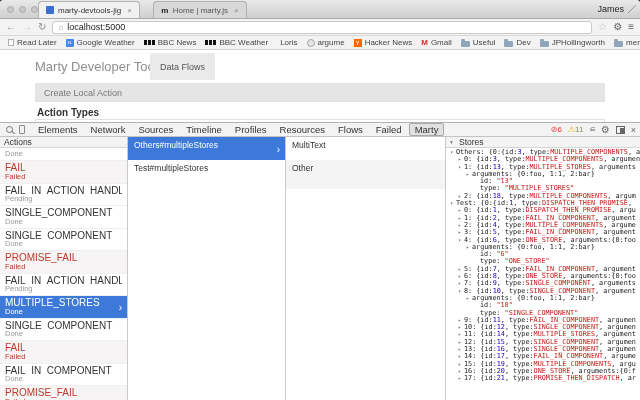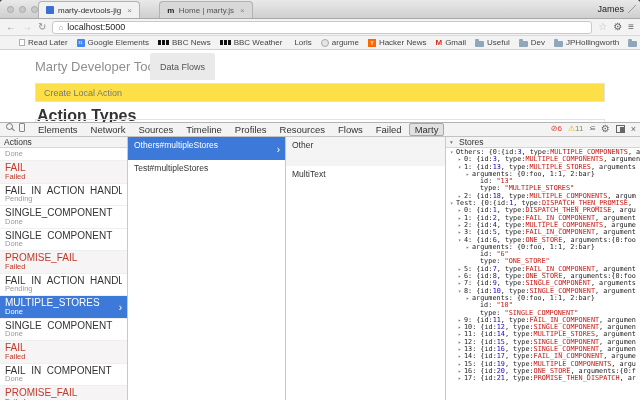--- a/index.html
+++ b/index.html
@@ -3,65 +3,65 @@
 <meta charset="utf-8">
 <style>
   *{box-sizing:border-box;margin:0;padding:0}
   body{background:#444;font-family:"Liberation Sans",sans-serif}
   .window{width:640px;height:400px;position:relative;background:#fff;overflow:hidden;border-radius:4px 4px 0 0}
 
   
   .titlebar{height:19px;background:linear-gradient(#e9e9e9,#cfcfcf);border-bottom:1px solid #a9a9a9;position:relative}
   .lights{position:absolute;left:7px;top:6px;display:flex;gap:5px}
   .light{width:7px;height:7px;border-radius:50%;background:#c9c9c9;border:1px solid #a8a8a8}
-  .tabstrip{position:absolute;left:38px;bottom:0;display:flex;gap:19px;align-items:flex-end}
+  .tabstrip{position:absolute;left:38px;bottom:0;display:flex;gap:13px;align-items:flex-end}
   .tab{height:17px;display:flex;align-items:center;gap:4px;padding:0 7px;border-radius:4px 4px 0 0;font-size:8px;color:#333;border:1px solid #b2b2b2;border-bottom:none;white-space:nowrap}
   .tab.active{background:#f1f1f1}
   .tab.inactive{background:#d8d8d8;color:#555}
   .tabclose{color:#8a8a8a;font-size:8px;margin-left:2px}
   .fav{width:8px;height:8px;flex:none;display:flex;align-items:center;justify-content:center}
   .fav-site{background:#3b6fd4;border-radius:1px}
   .fav-marty{font-weight:bold;font-size:8px;color:#222}
   .profile{position:absolute;right:16px;top:4px;font-size:9px;color:#222}
   .cornerdrag{position:absolute;right:4px;top:5px;width:8px;height:8px;background:linear-gradient(135deg,transparent 44%,#999 44%,#999 54%,transparent 54%)}
 
   
   .toolbar{height:17px;background:#f3f3f3;border-bottom:1px solid #d9d9d9;display:flex;align-items:center;padding:0 6px;gap:6px}
   .navbtn{font-size:10px;color:#8c8c8c;line-height:1}
   .navbtn.dis{color:#c2c2c2}
   .omnibox{flex:1;height:13px;background:#fff;border:1px solid #c9c9c9;border-radius:3px;display:flex;align-items:center;padding:0 5px;gap:4px;font-size:9px;color:#222}
   .pageicon{color:#9a9a9a;font-size:8px}
   .tb-ic{font-size:10px;color:#5f5f5f;line-height:1}
   .tb-ic.star{color:#b9b9b9}
 
   
-  .bookmarks{height:14px;background:#f3f3f3;border-bottom:1px solid #d2d2d2;display:flex;align-items:center;padding:0 19px;gap:9px;font-size:8px;color:#444;white-space:nowrap;overflow:hidden}
+  .bookmarks{height:14px;background:#f3f3f3;border-bottom:1px solid #d2d2d2;display:flex;align-items:center;padding:0 8px;gap:9px;font-size:8px;color:#444;white-space:nowrap;overflow:hidden}
   .bm{display:flex;align-items:center;gap:3px}
   .ic{flex:none;display:inline-flex;align-items:center;justify-content:center}
   .ic-page{width:6px;height:7px;border:1px solid #b0b0b0;background:#fff}
   .ic-calendar{width:8px;height:8px;background:#4285f4;border-radius:1px;color:#fff;font-size:4px}
   .ic-bbc{width:11px;height:5px;background:linear-gradient(90deg,#111 0 3px,transparent 3px 4px,#111 4px 7px,transparent 7px 8px,#111 8px 11px)}
   .ic-none{width:0}
   .ic-reddit{width:8px;height:8px;border-radius:50%;background:#e4e4e4;border:1px solid #a9a9a9}
   .ic-hn{width:8px;height:8px;background:#ff6600;color:#fff;font-size:5px;font-weight:bold}
   .ic-gmail{color:#d93025;font-weight:bold;font-size:8px}
   .ic-folder{position:relative;width:9px;height:6px;background:#8fa6bb;border-radius:1px;margin-top:2px}
   .ic-folder::before{content:"";position:absolute;top:-2px;left:0;width:4px;height:2px;background:#8fa6bb;border-radius:1px 1px 0 0}
 
   
   .page{height:72px;position:relative;background:#fff}
   .page-title{position:absolute;left:35px;top:9px;font-size:13px;color:#8f8f8f}
   .dataflows{position:absolute;left:150px;top:3px;height:27px;padding:0 10px;background:#eaeaea;font-size:9px;color:#555;display:flex;align-items:center;border-radius:2px 2px 0 0}
-  .cla{position:absolute;left:35px;top:33px;width:570px;height:19px;border:1px solid #e2e2e2;font-size:9px;color:#777;display:flex;align-items:center;padding:0 8px;background:#fde047}
-  .atypes{position:absolute;left:37px;top:57px;font-size:16px;font-weight:bold;color:#333}
+  .cla{position:absolute;left:35px;top:33px;width:570px;height:19px;border:1px solid #e2e2e2;font-size:9px;color:#777;display:flex;align-items:center;padding:0 8px;background:#e5e5e5}
+  .atypes{position:absolute;left:37px;top:57px;font-size:10px;font-weight:bold;color:#333}
   .partialbox{position:absolute;left:35px;top:69px;width:570px;height:4px;border:1px solid #e2e2e2;border-bottom:none}
 
   
   .devtools{position:absolute;top:122px;left:0;right:0;bottom:0;border-top:1px solid #b3b3b3;display:flex;flex-direction:column;background:#fff}
-  .dt-tabbar{height:14px;background:#f3f3f3;border-bottom:1px solid #c3c3c3;display:flex;align-items:flex-start;padding:0 4px;gap:1px;font-size:9.5px;color:#333;flex:none}
+  .dt-tabbar{height:14px;background:#f3f3f3;border-bottom:1px solid #c3c3c3;display:flex;align-items:center;padding:0 4px;gap:1px;font-size:9.5px;color:#333;flex:none}
   .mag{width:7px;height:7px;border:1.3px solid #777;border-radius:50%;position:relative;margin:0 3px 0 2px}
   .mag::after{content:"";position:absolute;width:4px;height:1.3px;background:#777;transform:rotate(45deg);right:-3px;bottom:-1px}
   .device{width:6px;height:9px;border:1.2px solid #888;border-radius:1px;margin:0 6px 0 2px}
   .dt-tab{padding:1px 6px}
   .dt-tab.sel{background:#e1e1e1;border:1px solid #a8a8a8;border-radius:2px;padding:0 5px}
   .dt-right{margin-left:auto;display:flex;align-items:center;gap:6px;font-size:8px;color:#777}
   .errbadge{color:#e23b2e}
   .warnbadge .wic{color:#eab308}
   .warnbadge{color:#8a8a52}
   .consoleic{font-size:8px;color:#666;letter-spacing:-1px}
@@ -140,21 +140,21 @@
   </div>
 
   <div class="bookmarks">
     <span style="display:flex;gap:9px;align-items:center" id="bm-items">
         <span class="bm">
           <span class="ic ic-page"></span>
           <span>Read Later</span>
         </span>
         <span class="bm">
           <span class="ic ic-calendar">31</span>
-          <span>Google Elements</span>
+          <span>Google Weather</span>
         </span>
         <span class="bm">
           <span class="ic ic-bbc"></span>
           <span>BBC News</span>
         </span>
         <span class="bm">
           <span class="ic ic-bbc"></span>
           <span>BBC Weather</span>
         </span>
         <span class="bm">
@@ -280,22 +280,22 @@
           </div>
       </div>
       <div class="col c-handlers">
         <div class="col-body" id="handlers-list">
             <div class="hrow sel"><span>Others#multipleStores</span><span class="chev">›</span></div>
             <div class="hrow"><span>Test#multipleStores</span></div>
           </div>
       </div>
       <div class="col c-views">
         <div class="col-body" id="views-list">
+            <div class="vrow">MultiText</div>
             <div class="vrow shaded">Other</div>
-            <div class="vrow">MultiText</div>
           </div>
       </div>
       <div class="col c-stores">
         <div class="col-h">
           <span class="ar">▾</span>
           <span>Stores</span>
         </div>
         <div class="tree" id="stores-tree">
             <div class="tl" style="padding-left: 2px;"><span class="ar">▾</span><span>Others: {0:{id:<span class="tn">3</span>, type:<span class="ts">MULTIPLE_COMPONENTS</span>, arg</span></div>
             <div class="tl" style="padding-left: 10px;"><span class="ar">▸</span><span>0: {id:<span class="tn">3</span>, type:<span class="ts">MULTIPLE_COMPONENTS</span>, arguments</span></div>

